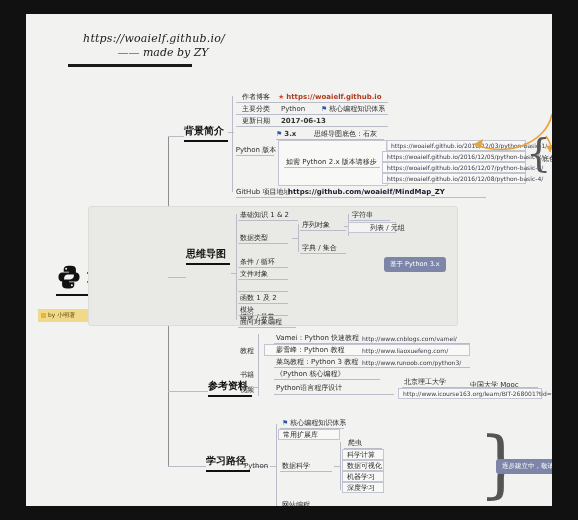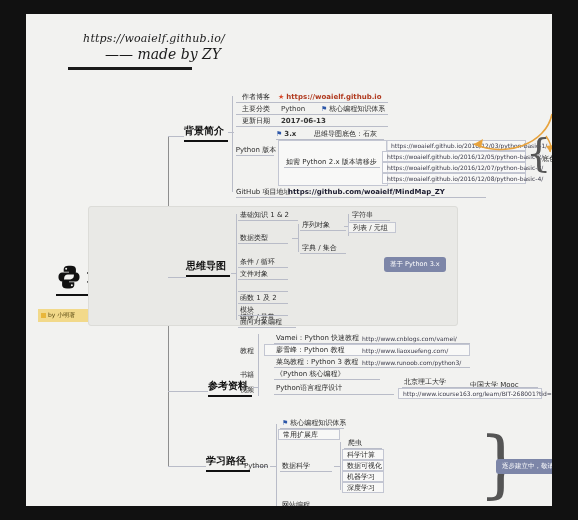--- a/index.html
+++ b/index.html
@@ -11,21 +11,21 @@
   }
   .canvas{
     position:absolute;left:26px;top:14px;
     width:526px;height:492px;
     background:#f2f2f0;
     overflow:hidden;
   }
   
   .header{position:absolute;left:38px;top:18px;width:180px;text-align:center;}
   .header .l1{font-family:"DejaVu Serif","Liberation Serif",serif;font-style:italic;font-size:11px;color:#1a1a1a;letter-spacing:.2px;}
-  .header .l2{font-family:"DejaVu Serif","Liberation Serif",serif;font-style:italic;font-size:14px;color:#1a1a1a;margin-left:18px;margin-top:1px;}
+  .header .l2{font-family:"DejaVu Serif","Liberation Serif",serif;font-style:italic;font-size:11px;color:#1a1a1a;margin-left:18px;margin-top:1px;}
   .header .rule{margin-top:5px;margin-left:4px;width:124px;height:3px;background:#1a1a1a;}
   
   .root{position:absolute;left:30px;top:250px;width:128px;}
   .root-row{display:flex;align-items:center;gap:5px;}
   .py-logo{width:26px;height:26px;flex:0 0 auto;}
   .root-title{font-size:14px;font-weight:bold;color:#111;letter-spacing:.5px;}
   .root-rule{margin-top:4px;width:128px;height:2px;background:#111;}
   .byline{position:absolute;left:12px;top:295px;width:52px;height:13px;background:#f2d98a;
           font-size:6px;color:#5a4a12;display:flex;align-items:center;padding-left:10px;box-sizing:border-box;}
   .byline-dot{position:absolute;left:3px;top:4px;width:5px;height:5px;background:#e8b63a;}
@@ -167,21 +167,21 @@
   <div class="node" style="left:210px;top:172px;height:11px;">
     <span class="lbl-cn">GitHub 项目地址</span>
   </div>
   <div class="node" style="left:262px;top:172px;height:11px;">
     <span class="bold-url">https://github.com/woaielf/MindMap_ZY</span>
   </div>
   <div class="hline" style="left:210px;top:183px;width:250px;"></div>
 
   <div class="shade" style="left:62px;top:192px;width:368px;height:118px;"></div>
   <div class="hline" style="left:142px;top:263px;width:18px;"></div>
-  <div class="node" style="left:160px;top:245px;justify-content:flex-end;">
+  <div class="node" style="left:160px;top:233px;justify-content:flex-end;">
     <div>
       <div class="branch-title">思维导图</div>
       <div class="branch-rule" style="width:44px;margin-top:2px;"></div>
     </div>
   </div>
 
   <div class="vline" style="left:210px;top:200px;height:106px;"></div>
   <div class="hline" style="left:205px;top:259px;width:6px;"></div>
 
   <div class="node" style="left:214px;top:196px;height:10px;">
@@ -234,21 +234,21 @@
       <span class="lbl-cn">字典 / 集合</span>
     </div>
   <div class="hline" style="left:274px;top:239px;width:46px;"></div>
 
   <div class="vline" style="left:322px;top:200px;height:22px;"></div>
   <div class="hline" style="left:318px;top:212px;width:5px;"></div>
   <div class="node" style="left:326px;top:196px;height:10px;">
       <span class="lbl-cn">字符串</span>
     </div>
   <div class="hline" style="left:324px;top:206px;width:40px;"></div>
-  <div class="node boxed" style="left:322px;top:208px;width:48px;height:11px;padding-left:4px;">
+  <div class="node boxed" style="left:322px;top:208px;width:48px;height:11px;padding-left:21px;">
       <span class="lbl-cn">列表 / 元组</span>
     </div>
 
   <div class="badge" style="left:358px;top:243px;">
     <span>基于 Python 3.x</span>
   </div>
 
   <div class="hline" style="left:142px;top:377px;width:40px;"></div>
   <div class="node" style="left:182px;top:365px;">
     <div>

